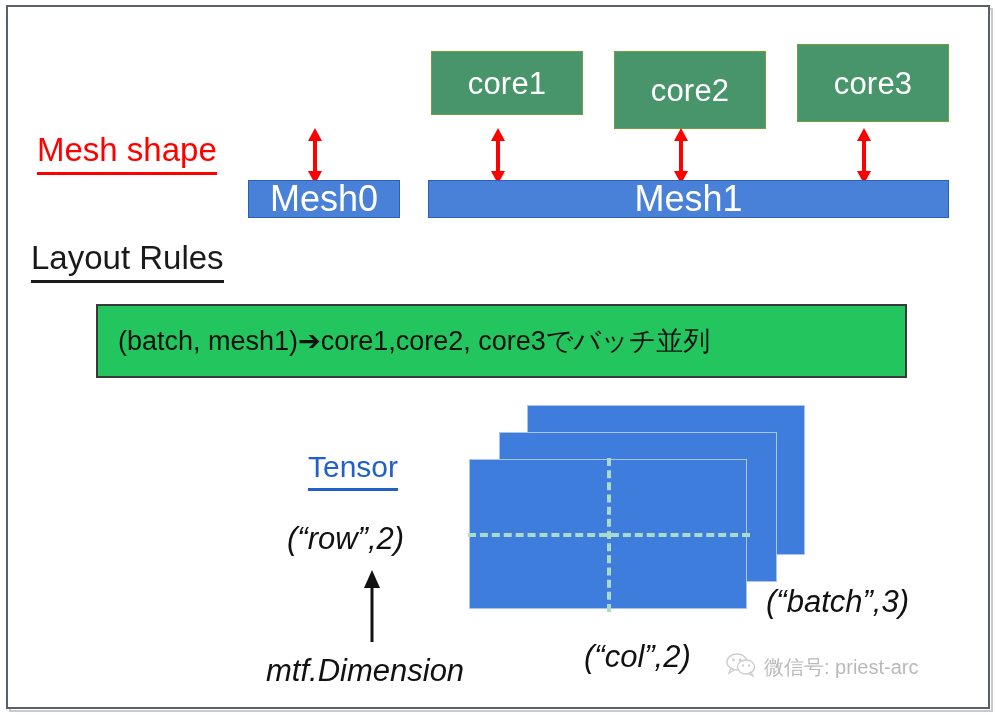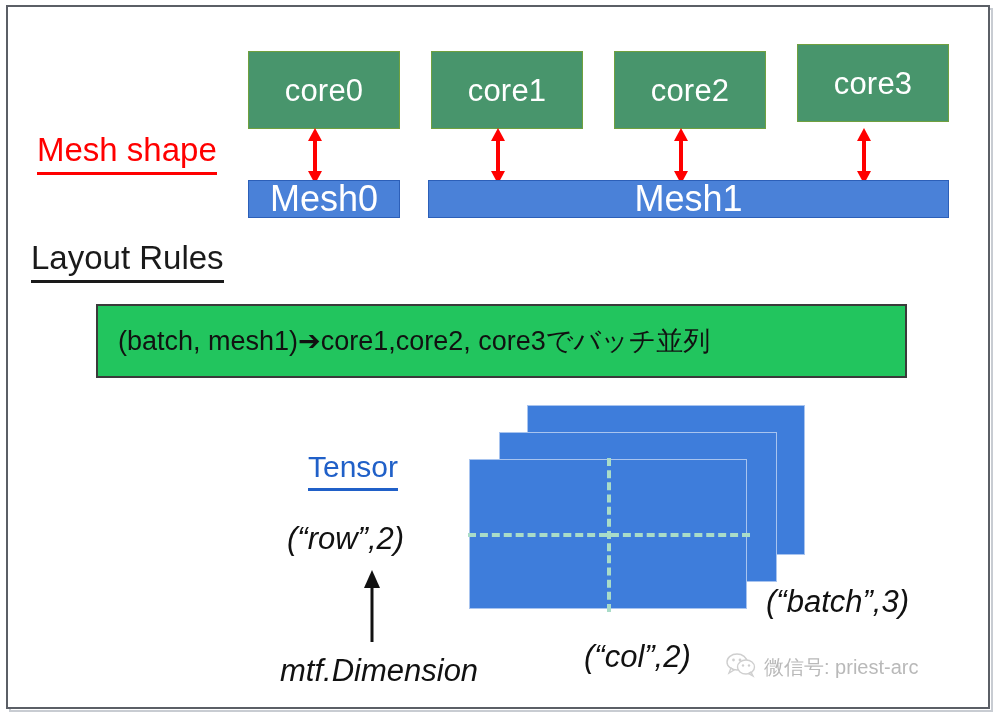--- a/index.html
+++ b/index.html
@@ -180,24 +180,21 @@
 </style>
 </head>
 <body>
 
 <div id="slide">
   <div class="frame-shadow"></div>
   <div class="frame"></div>
 
   <div class="heading mesh-shape" style="left:37px; top:133px;">Mesh shape</div>
 
-  <div class="core-box" style="left:248px; top:51px; width:152px; height:78px;">
-    <span>core0</span>
-  </div>
-  <div class="core-box" style="left:431px; top:51px; width:152px; height:78px;">
+  <div class="core-box" style="left:431px; top:51px; width:152px; height:64px;">
     <span>core1</span>
   </div>
   <div class="core-box" style="left:614px; top:51px; width:152px; height:78px;text-align:right;">
     <span>core2</span>
   </div>
   <div class="core-box" style="left:797px; top:44px; width:152px; height:78px;">
     <span>core3</span>
   </div>
 
   <div class="red-arrow" style="left:306px; top:128px;">
@@ -257,21 +254,21 @@
 
   <div class="annot big" style="left:766px; top:586px;">(“batch”,3)</div>
 
   <div class="black-arrow">
     <svg width="28" height="76" viewBox="0 0 28 76">
       <line x1="14" y1="74" x2="14" y2="14" stroke="#111111" stroke-width="3"></line>
       <polygon points="14,2 22,20 6,20" fill="#111111"></polygon>
     </svg>
   </div>
 
-  <div class="annot big" style="left:280px; top:655px;">mtf.Dimension</div>
+  <div class="annot big" style="left:266px; top:655px;">mtf.Dimension</div>
 
   <div class="watermark">
     <span>
       <svg width="30" height="26" viewBox="0 0 30 26">
         <ellipse cx="11" cy="10" rx="10" ry="8" fill="none" stroke="#cfcfcf" stroke-width="1.4"></ellipse>
         <path d="M5 16 L3 21 L8 18 Z" fill="none" stroke="#cfcfcf" stroke-width="1.4"></path>
         <circle cx="7.5" cy="8" r="1.4" fill="#cfcfcf"></circle>
         <circle cx="14" cy="8" r="1.4" fill="#cfcfcf"></circle>
         <ellipse cx="20" cy="15" rx="8.5" ry="7" fill="#ffffff" stroke="#cfcfcf" stroke-width="1.4"></ellipse>
         <path d="M25 20 L27 24 L22.5 21.5 Z" fill="none" stroke="#cfcfcf" stroke-width="1.4"></path>

